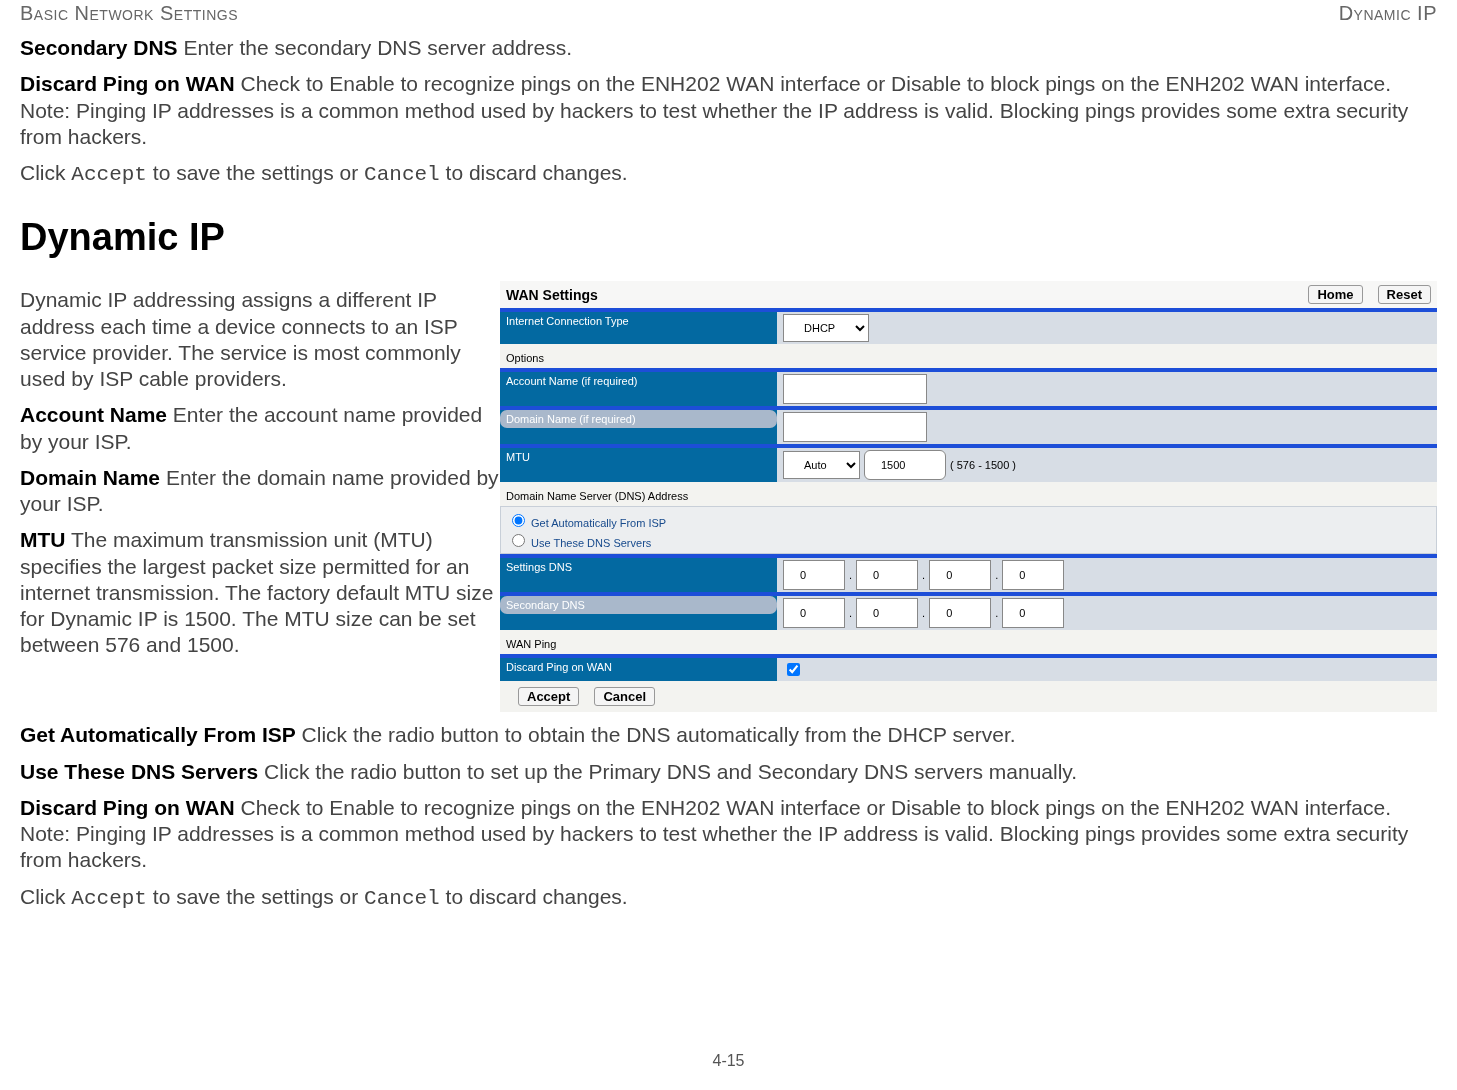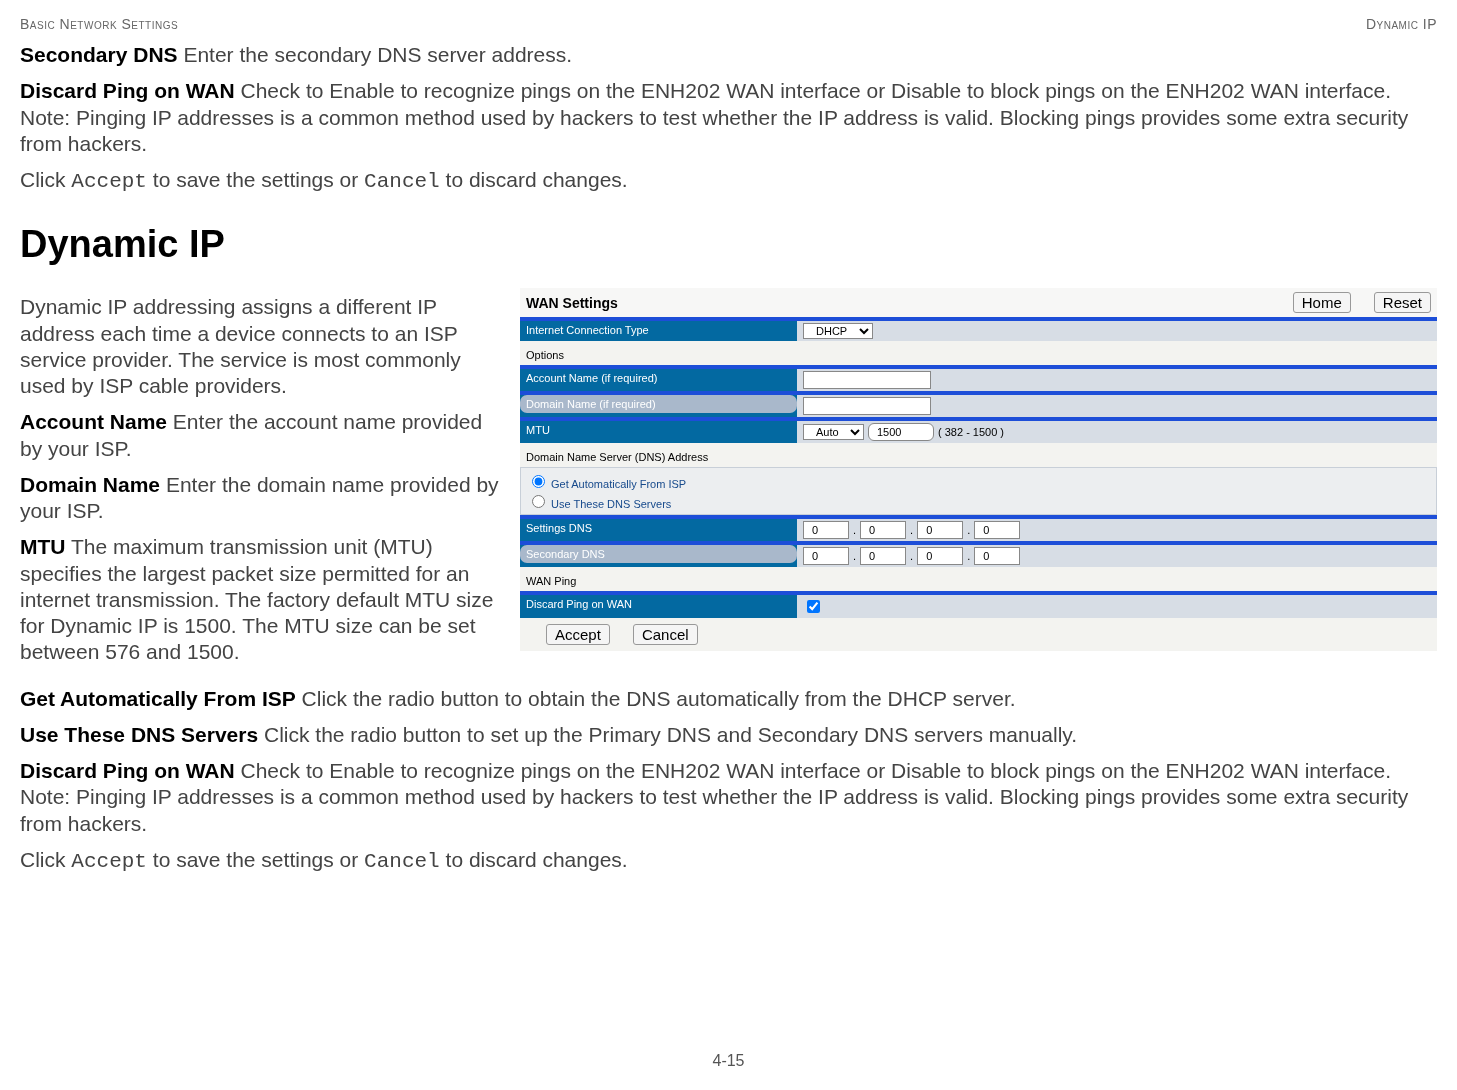--- a/index.html
+++ b/index.html
@@ -13,23 +13,23 @@
     background: #fff;
   }
   .page {
     padding: 0 20px;
   }
   .header-row {
     display: flex;
     justify-content: space-between;
     font-variant: small-caps;
     color: #666;
-    font-size: 14px;
+    font-size: 20px;
     letter-spacing: 0.5px;
-    padding-top: 16px;
+    padding-top: 2px;
   }
   .section-title {
     font-size: 38px;
     font-weight: bold;
     color: #000;
     margin: 28px 0 18px 0;
     font-family: Arial, Helvetica, sans-serif;
   }
   .body-text {
     font-size: 21px;
@@ -49,21 +49,20 @@
     position: absolute;
     bottom: 20px;
     left: 0;
     right: 0;
     text-align: center;
     color: #555;
     font-size: 16px;
   }
   .content-wrap {
     display: flex;
-    gap: 20px;
     align-items: flex-start;
   }
   .left-col {
     flex: 0 0 480px;
   }
   .ui-img {
     flex: 1;
     margin-top: 4px;
     border: 0;
     background: #e9e9e9;
@@ -80,23 +79,24 @@
   }
   .ui-title {
     font-weight: bold;
     font-size: 14px;
     color: #000;
   }
   .ui-btn {
     border: 1px solid #999;
     border-radius: 3px;
     background: #f5f5f5;
-    font-size: 15px;
+    font-size: 13px;
     padding: 1px 8px;
-    margin-left: 20px;
+    margin-left: 12px;
+    font-weight: bold;
   }
   .ui-row {
     display: flex;
     align-items: flex-start;
     background: #0369a1;
     border-top: 4px solid #1d4ed8;
     min-height: 20px;
     color: #fff;
     font-size: 11px;
   }
@@ -117,22 +117,22 @@
     font-weight: normal;
     font-size: 11px;
     color: #000;
     padding: 8px 6px 4px 6px;
     background: #f3f3f0;
   }
   select.ui-select, input.ui-input {
     font-size: 11px;
     border: 1px solid #888;
     background: #fff;
-    padding: 0 8px;
-    height: 16px;
+    padding: 0 16px;
+    height: 28px;
   }
   .ui-input.small { width: 28px; }
   .ui-input.med { width: 48px; border-radius: 6px; }
   .ui-input.long { width: 110px; }
   .ui-dns-group {
     background: #eceef0;
     border: 1px solid #c8cfd8;
     padding: 3px 6px;
     color: #174a8c;
     font-size: 11px;
@@ -212,21 +212,21 @@
         <div class="ui-label-cell">Domain Name (if required)</div>
         <div class="ui-value-cell">
             <input class="ui-input long" style="">
           </div>
       </div>
       <div class="ui-row">
         <div class="ui-label-cell">MTU</div>
         <div class="ui-value-cell">
           <select class="ui-select"><option>Auto</option></select>
           <input class="ui-input med" value="1500" style="">
-          <span>( 382 - 1500 )</span>
+          <span>( 576 - 1500 )</span>
         </div>
       </div>
       <div class="ui-section-label">Domain Name Server (DNS) Address</div>
       <div class="ui-dns-group">
         <label><input type="radio" name="dns" checked="" style=""> <span>Get Automatically From ISP</span></label>
         <label><input type="radio" name="dns" style=""> <span>Use These DNS Servers</span></label>
       </div>
       <div class="ui-row">
         <div class="ui-label-cell">Settings DNS</div>
         <div class="ui-value-cell">

